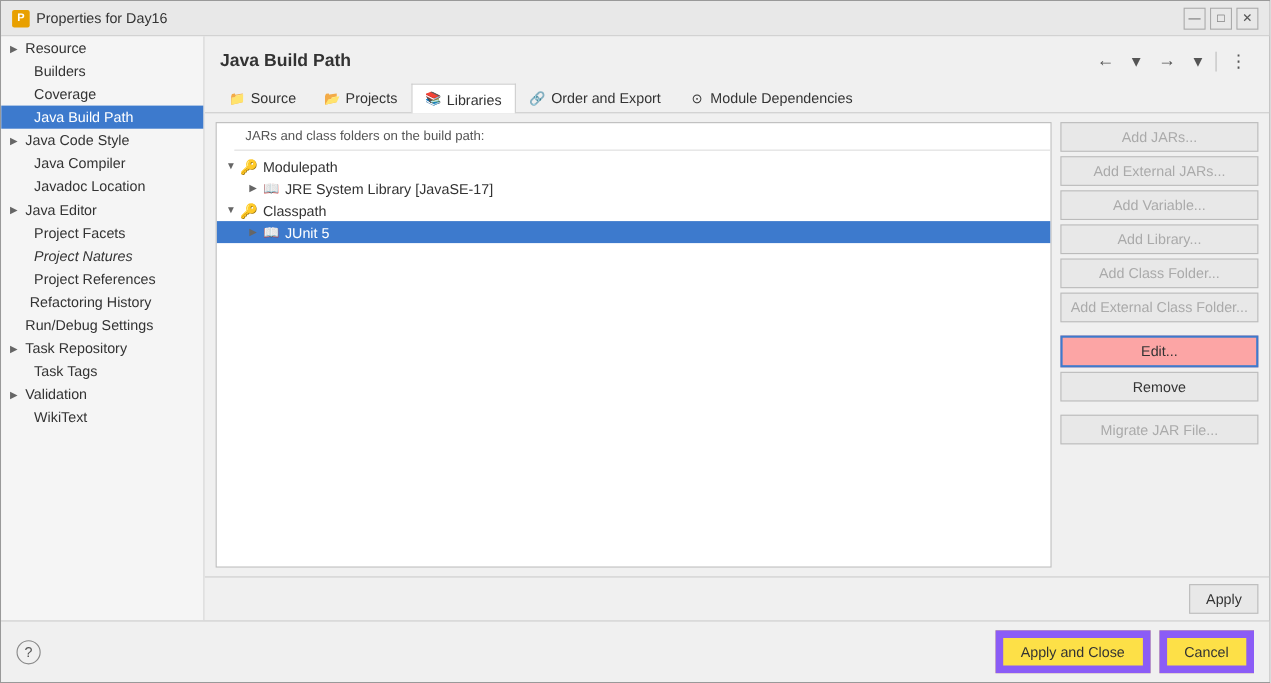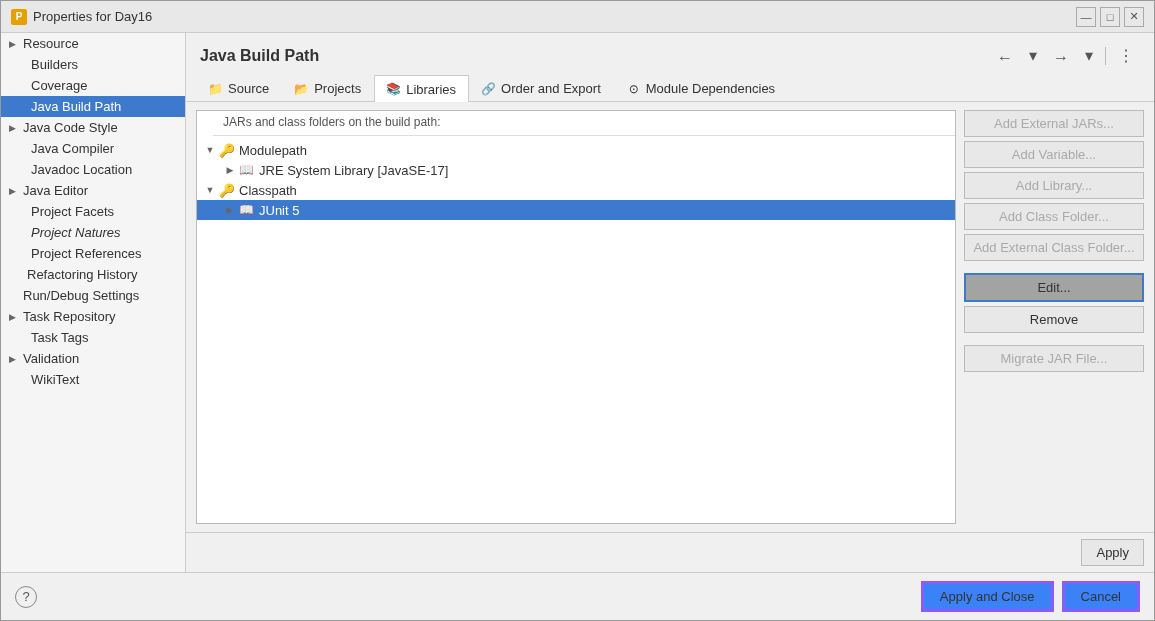--- a/index.html
+++ b/index.html
@@ -249,21 +249,21 @@
       color: #333;
       white-space: nowrap;
     }
     .action-btn:disabled, .action-btn.disabled {
       color: #aaa;
       cursor: default;
       background: #e8e8e8;
     }
     .action-btn.highlighted {
       border: 2px solid #3d7acd;
-      background: #a3a3a3;
+      background: #fca5a5;
     }
     .btn-spacer { height: 4px; }
     .bottom-bar {
       border-top: 1px solid #ccc;
       padding: 6px 10px;
       display: flex;
       justify-content: flex-end;
       align-items: center;
       background: #f0f0f0;
     }
@@ -294,22 +294,22 @@
       font-size: 13px;
       color: #555;
       cursor: pointer;
     }
     .footer-right {
       display: flex;
       gap: 8px;
     }
     .footer-btn {
       padding: 5px 16px;
-      background: #3b82f6;
-      border: 3px solid #8b5cf6;
+      background: #fde047;
+      border: 7px solid #8b5cf6;
       cursor: pointer;
       font-size: 13px;
       color: #333;
     }
     
     .icon-modulepath { color: #c8a000; font-size: 13px; }
     .icon-classpath { color: #c8a000; font-size: 13px; }
   </style>
 </head>
 <body>
@@ -468,20 +468,21 @@
 
             <div class="tree-item tree-level-2 selected">
               <span class="tree-arrow">▶</span>
               <span class="tree-icon">📖</span>
               <span>JUnit 5</span>
             </div>
           </div>
         </div>
 
         <div class="buttons-panel">
+          <button class="action-btn disabled" disabled="">Add JARs...</button>
           <button class="action-btn disabled" disabled="">Add External JARs...</button>
           <button class="action-btn disabled" disabled="">Add Variable...</button>
           <button class="action-btn disabled" disabled="">Add Library...</button>
           <button class="action-btn disabled" disabled="">Add Class Folder...</button>
           <button class="action-btn disabled" disabled="">Add External Class Folder...</button>
           <div class="btn-spacer"></div>
           <button class="action-btn highlighted">Edit...</button>
           <button class="action-btn">Remove</button>
           <div class="btn-spacer"></div>
           <button class="action-btn disabled" disabled="">Migrate JAR File...</button>

